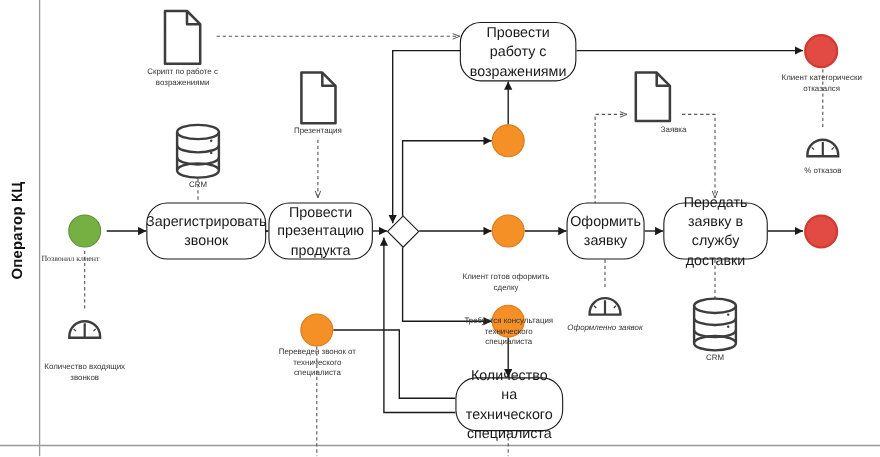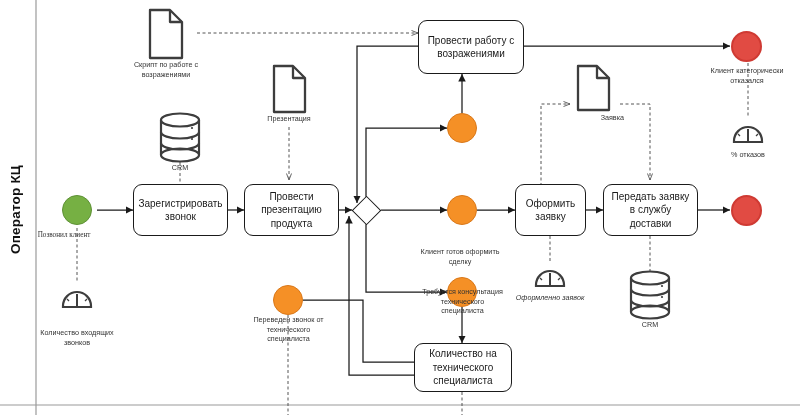--- a/index.html
+++ b/index.html
@@ -24,25 +24,25 @@
     text-align:center;
     letter-spacing:0.2px;
     white-space:nowrap;
   }
 
   
   .task{
     position:absolute;
     box-sizing:border-box;
     border:1.6px solid #1a1a1a;
-    border-radius:9px;
+    border-radius:19px;
     background:#ffffff;
     display:flex;align-items:center;justify-content:center;
     text-align:center;
-    font-size:10px;
+    font-size:13px;
     color:#1a1a1a;
     line-height:1.35;
     padding:3px 5px;
   }
 
   
   .event{
     position:absolute;
     border-radius:50%;
     box-sizing:border-box;
@@ -205,21 +205,21 @@
     <g stroke="#3d3d3d" stroke-width="2.2" fill="#fff">
       <path d="M734,141 A14,14 0 0 1 762,141 L762,142 L734,142 Z"></path>
       <line x1="748" y1="142" x2="748" y2="129" stroke-width="2"></line>
       <line x1="738" y1="134" x2="740" y2="136" stroke-width="1.2"></line>
       <line x1="758" y1="134" x2="756" y2="136" stroke-width="1.2"></line>
     </g>
   </svg>
 
   <div class="lane-label" style="left:8px;top:150px;height:120px;">Оператор КЦ</div>
 
-  <div class="task" style="left:133px;top:184px;width:95px;height:52px;">Зарегистрировать
+  <div class="task" style="left:133px;top:184px;width:109px;height:52px;">Зарегистрировать
 звонок</div>
 
   <div class="task" style="left:244px;top:184px;width:95px;height:52px;">Провести презентацию
 продукта</div>
 
   <div class="task" style="left:418px;top:20px;width:106px;height:54px;">Провести работу с
 возражениями</div>
 
   <div class="task" style="left:515px;top:184px;width:71px;height:52px;">Оформить
 заявку</div>

